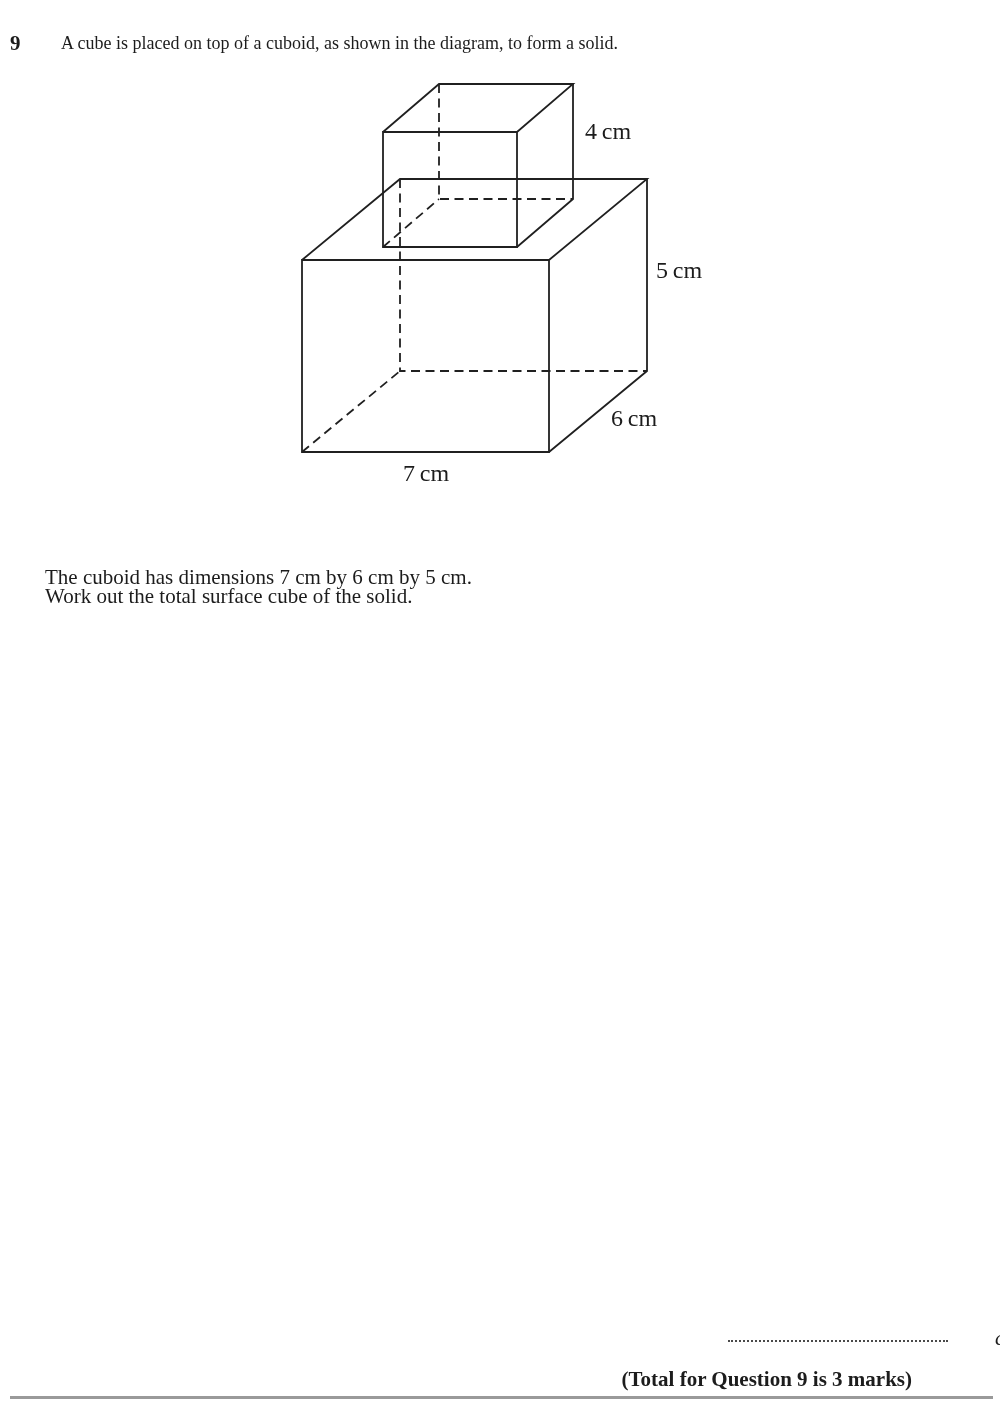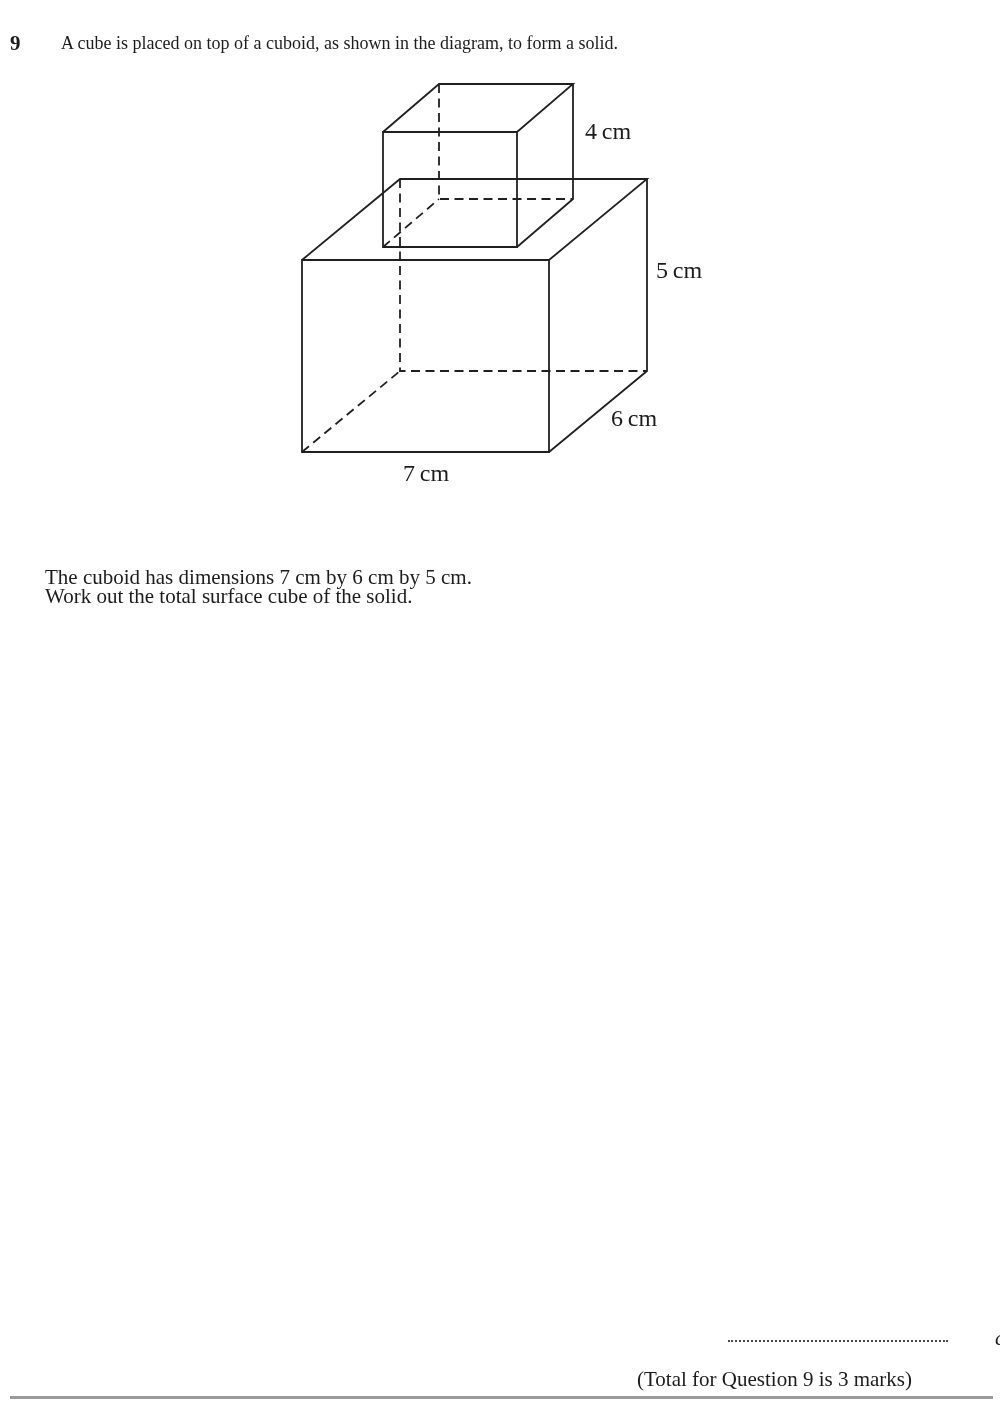--- a/index.html
+++ b/index.html
@@ -75,21 +75,21 @@
     line-height: 24px;
     font-style: italic;
   }
   .answer-unit sup { font-size: 13px; line-height: 0; }
   .footer-total {
     position: absolute;
     right: 88px;
     top: 1366px;
     font-size: 21px;
     line-height: 26px;
-    font-weight: normal;
+    font-weight: bold;
     white-space: nowrap;
   }
   .bottom-rule {
     position: absolute;
     left: 10px;
     top: 1396px;
     width: 983px;
     height: 3px;
     background: #9a9a9a;
   }

